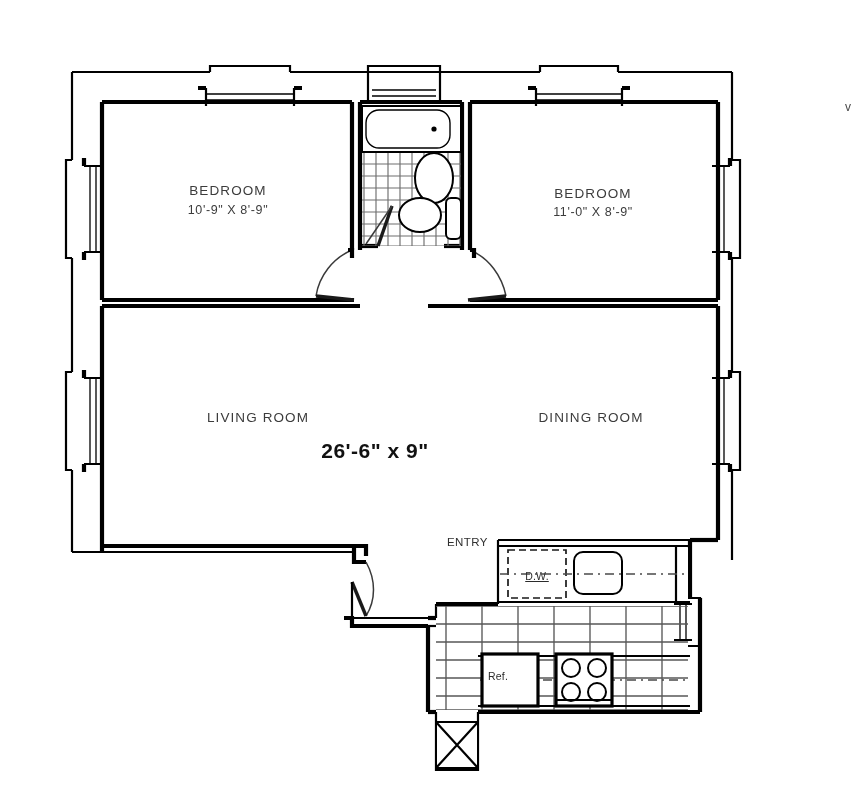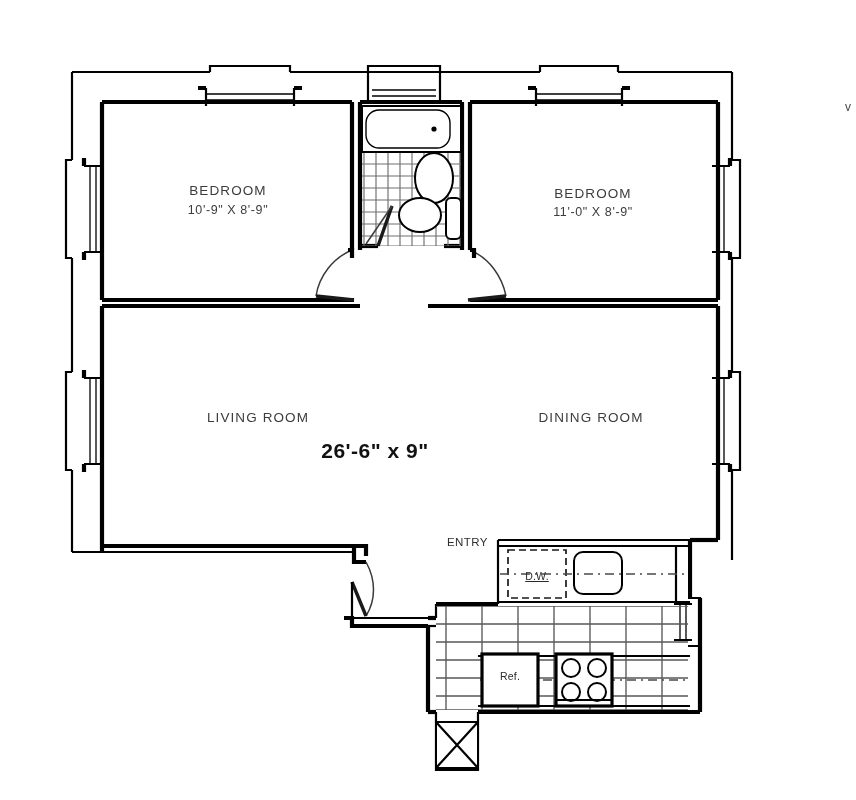--- a/index.html
+++ b/index.html
@@ -300,17 +300,17 @@
   <div class="lbl lbl-room ctr" style="left:226px; top:410px;margin-left:32px;">LIVING ROOM</div>
 
   <div class="lbl lbl-room ctr" style="left:591px; top:410px;">DINING ROOM</div>
 
   <div class="lbl lbl-big ctr" style="left:375px; top:439px;">26'-6" x 9"</div>
 
   <div class="lbl lbl-small" style="left:399px; top:536px;margin-left:48px;">ENTRY</div>
 
   <div class="lbl lbl-tiny ctr" style="left:537px; top:570px;text-decoration:underline;">D.W.</div>
 
-  <div class="lbl lbl-tiny ctr" style="left:510px; top:670px;">Ref.</div>
+  <div class="lbl lbl-tiny ctr" style="left:498px; top:670px;">Ref.</div>
 
   <div class="lbl lbl-edge" style="left:845px; top:100px;">v</div>
 
 </div>
 
 </body></html>

